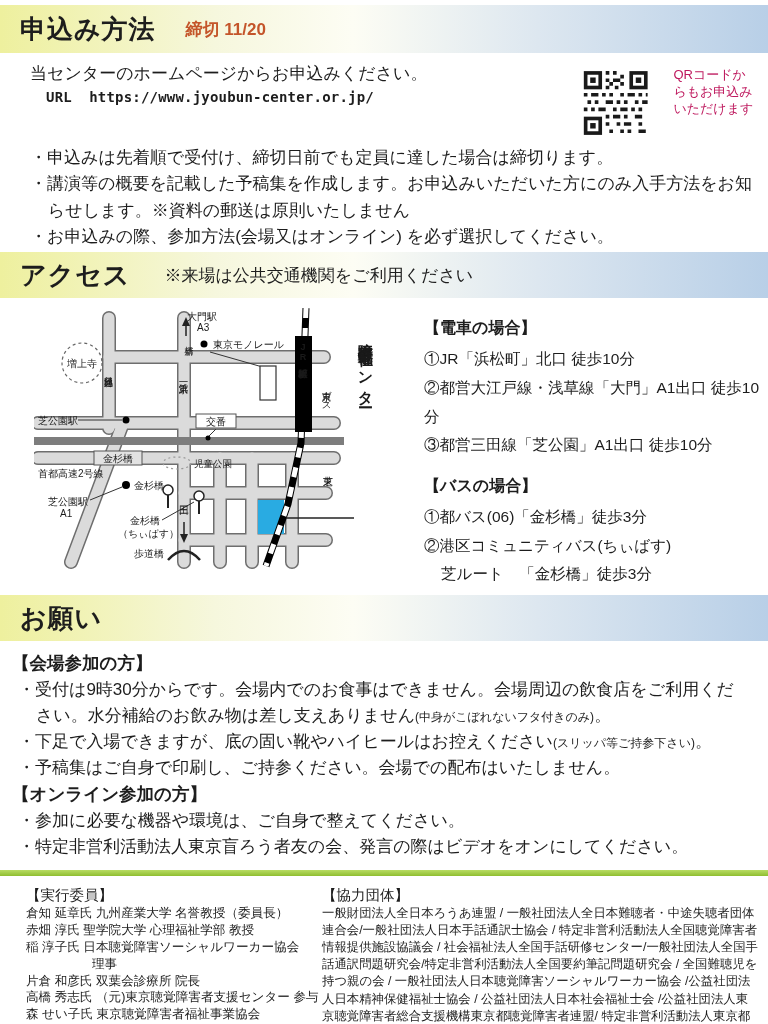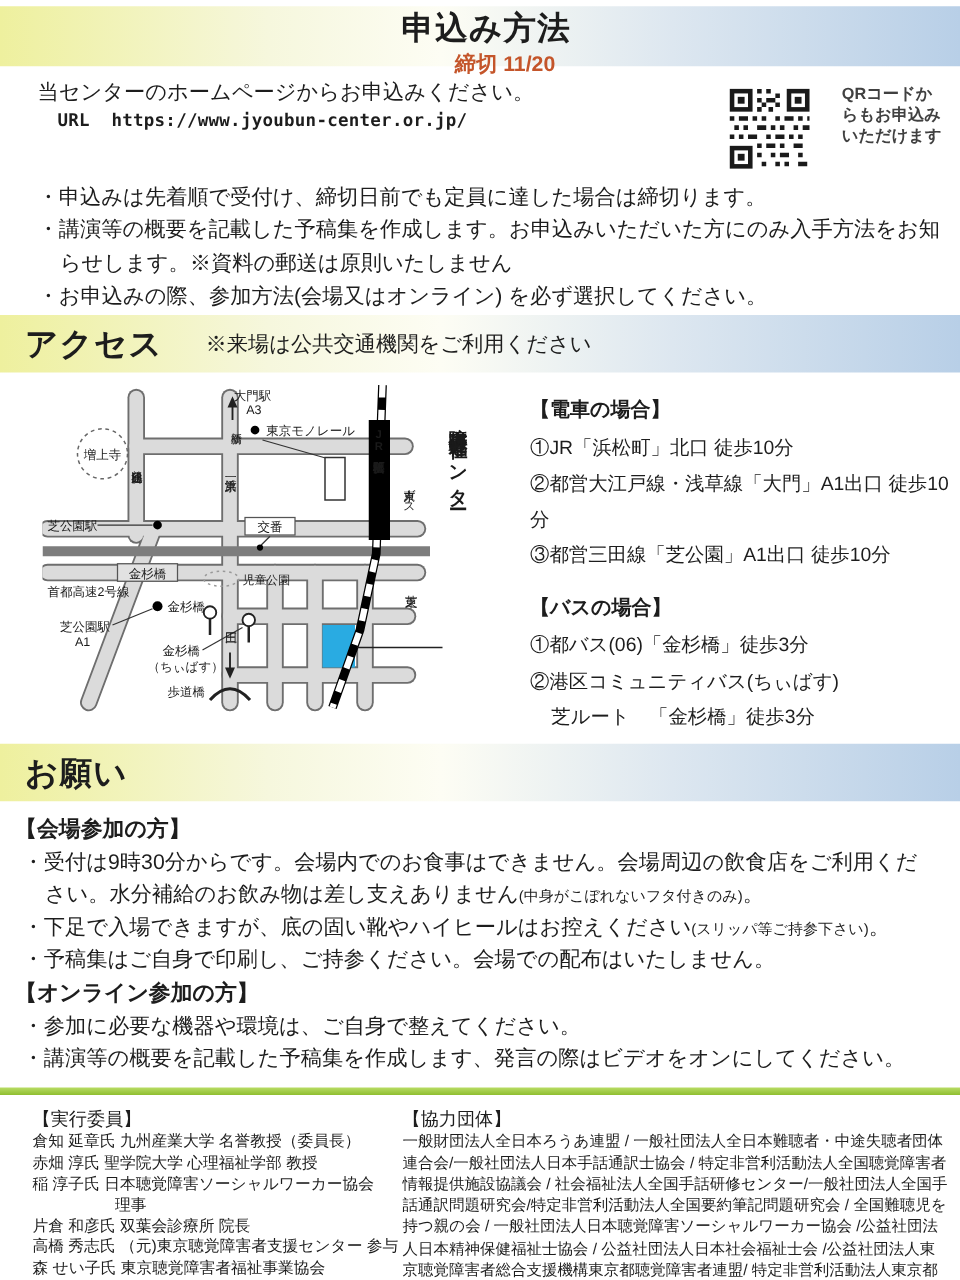--- a/index.html
+++ b/index.html
@@ -3,30 +3,30 @@
 <meta charset="utf-8">
 <style>
   * { margin:0; padding:0; box-sizing:border-box; }
   html,body { width:768px; height:1024px; overflow:hidden; background:#ffffff;
     font-family:"Liberation Sans", sans-serif; color:#1d1d1d; }
   .band { height:46px; display:flex; align-items:center; padding:0 10px 0 20px;
     background:linear-gradient(90deg,#eef09e 0%,#f6f7dd 28%,#fdfdf4 46%,#dde7f0 70%,#b8cfe7 100%); }
   .band-title { font-size:26px; font-weight:bold; letter-spacing:1px; }
   .band-sub { font-size:17px; font-weight:normal; margin-left:34px; }
   .deadline { font-size:17px; font-weight:bold; color:#c4552a; margin-left:30px; }
-  .band1 { margin-top:5px; height:48px;flex-direction:column; }
+  .band1 { margin-top:5px; height:48px; }
 
   .app-content { padding:8px 14px 2px 30px; }
   .app-row { display:flex; }
   .app-left { flex:1; }
   .intro { font-size:17px; line-height:1.5; }
   .url-line { font-family:"DejaVu Sans Mono", monospace; font-weight:bold; font-size:14px;
     padding-left:16px; margin-top:2px; letter-spacing:0.2px; }
   .qr-box { width:172px; display:flex; gap:8px; align-items:flex-start; margin-top:6px; }
-  .qr-note { font-size:13px; color:#404040; line-height:1.3; font-weight:bold; width:86px;margin-left:16px; }
+  .qr-note { font-size:13px; color:#be185d; line-height:1.3; font-weight:normal; width:86px;margin-left:16px; }
   ul.bullets { list-style:none; margin-top:6px; }
   ul.bullets li { font-size:17px; line-height:1.55; padding-left:1.05em; text-indent:-1.05em; }
   .small-note { font-size:12px; }
 
   .access-content { display:flex; padding:10px 8px 6px 34px; }
   .map-wrap { width:358px; }
   .directions { margin-left:32px; padding-top:10px; }
   .dir-heading { font-size:16px; font-weight:bold; margin-bottom:6px; }
   .dir-item { font-size:15.5px; line-height:1.85; }
   .dir-gap { height:16px; }
@@ -215,21 +215,21 @@
   <div class="req-content">
     <p class="req-heading">【会場参加の方】</p>
     <ul class="req-bullets">
       <li><span>・受付は9時30分からです。会場内でのお食事はできません。会場周辺の飲食店をご利用ください。水分補給のお飲み物は差し支えありません</span><span class="small-note">(中身がこぼれないフタ付きのみ)</span><span>。</span></li>
       <li><span>・下足で入場できますが、底の固い靴やハイヒールはお控えください</span><span class="small-note">(スリッパ等ご持参下さい)</span><span>。</span></li>
       <li><span>・予稿集はご自身で印刷し、ご持参ください。会場での配布はいたしません。</span><span class="small-note"></span><span></span></li>
     </ul>
     <p class="req-heading">【オンライン参加の方】</p>
     <ul class="req-bullets">
       <li>・参加に必要な機器や環境は、ご自身で整えてください。</li>
-      <li>・講演等の概要を記載した予稿集を作成します、発言の際はビデオをオンにしてください。</li>
+      <li>・特定非営利活動法人東京盲ろう者友の会、発言の際はビデオをオンにしてください。</li>
     </ul>
   </div>
   <div class="divider"></div>
 </section>
 
 <section class="committee-row">
   <div class="col-left">
     <p class="list-heading">【実行委員】</p>
     <p class="member-line">倉知 延章氏 九州産業大学 名誉教授（委員長）</p>
     <p class="member-line">赤畑 淳氏 聖学院大学 心理福祉学部 教授</p>

